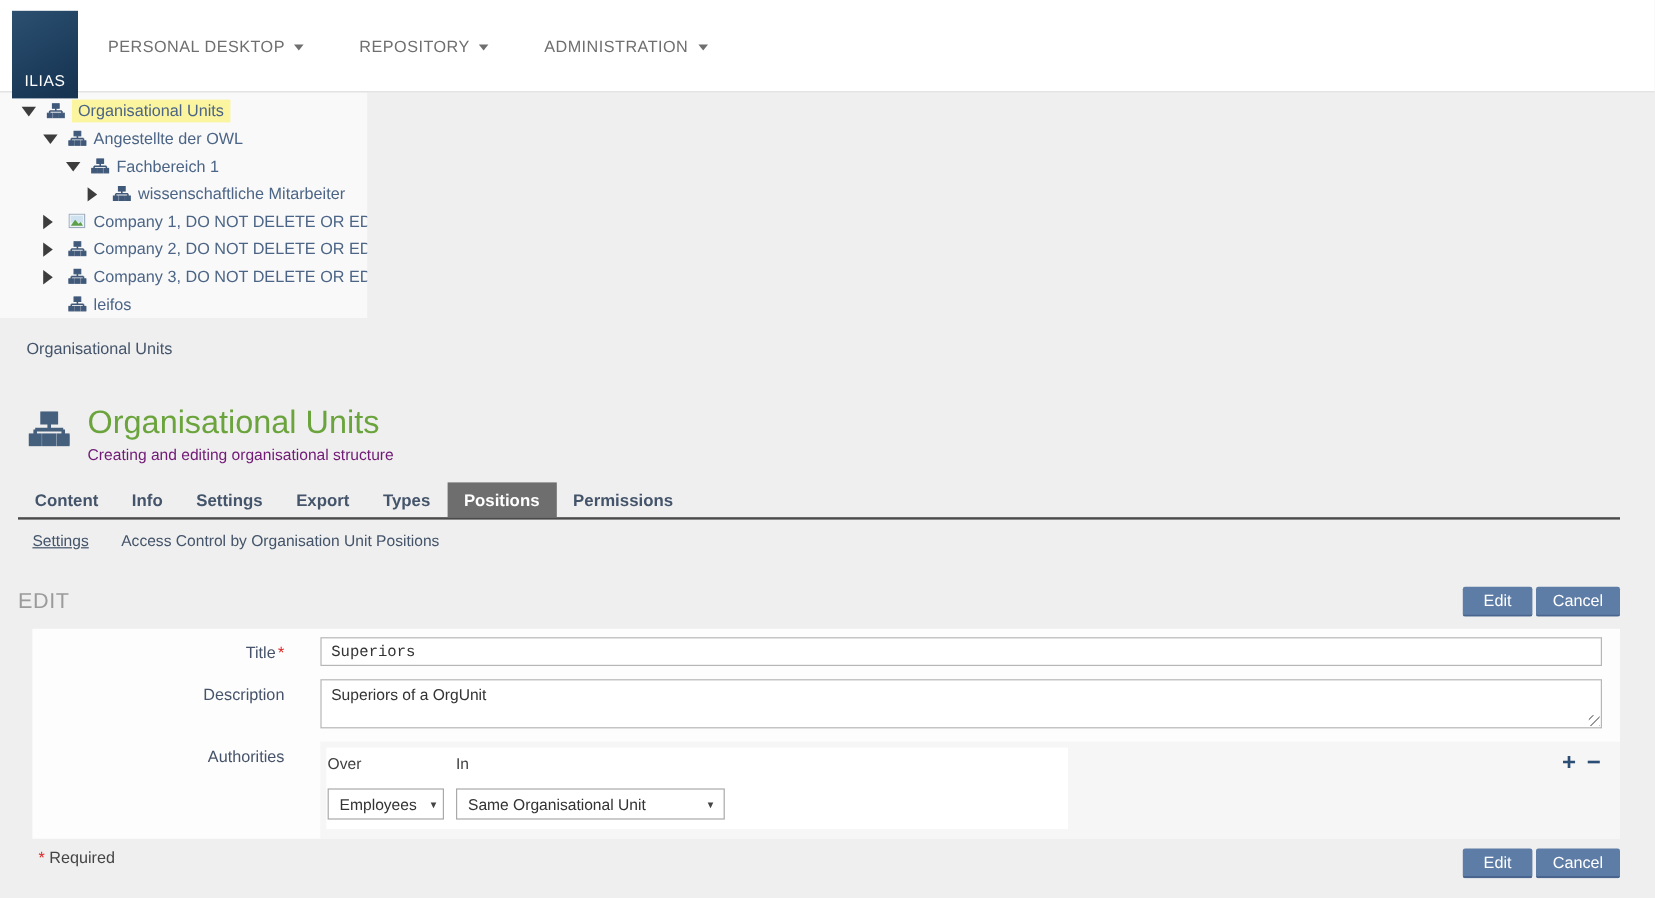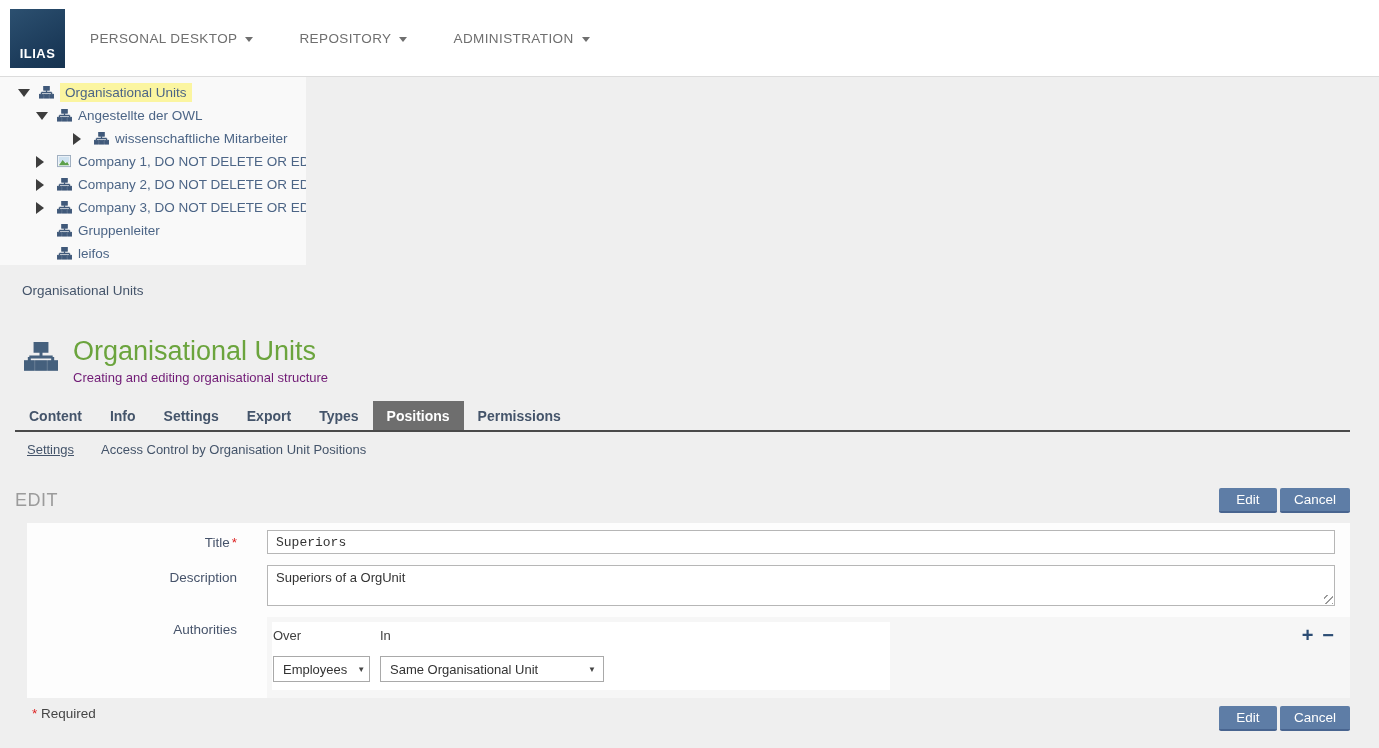--- a/index.html
+++ b/index.html
@@ -1,23 +1,23 @@
 <!DOCTYPE html>
 <html><head>
 <meta charset="utf-8">
 <style>
   * { margin:0; padding:0; box-sizing:border-box; }
   html,body { width:1379px; height:748px; overflow:hidden;
     font-family:"Liberation Sans", sans-serif; background:#efefef; }
 
   
   .navbar { position:relative; height:77px; background:#fff; border-bottom:1px solid #dcdcdc; }
-  .logo { position:absolute; left:10px; top:9px; width:55px; height:59px;
+  .logo { position:absolute; left:10px; top:9px; width:55px; height:73px;
     background:linear-gradient(150deg,#2c5070 0%,#1b3a59 70%,#163350 100%);
-    color:#fff; font-size:13px; font-weight:bold; letter-spacing:0.5px;
+    color:#fff; font-size:13px; font-weight:normal; letter-spacing:0.5px;
     display:flex; align-items:flex-end; justify-content:center; padding-bottom:7px; cursor:pointer; }
   .nav-menu { position:absolute; left:90px; top:0; height:77px; display:flex; align-items:center; gap:46px; }
   .nav-item { font-size:13.5px; color:#6f6f6f; letter-spacing:0.4px; cursor:pointer;
     display:flex; align-items:center; white-space:nowrap; }
   .caret-down { display:inline-block; width:0; height:0; margin-left:8px; margin-top:2px;
     border-left:4px solid transparent; border-right:4px solid transparent; border-top:5px solid #6f6f6f; }
 
   
   .body-row { display:flex; height:671px;flex-direction:column; }
 
@@ -148,20 +148,29 @@
     <div class="tree-row lvl1">
       <span class="tree-arrow">
           <span class="tri-down"></span>
         </span>
       <svg class="tree-icon" viewBox="0 0 16 14">
           <use href="#orgchart" fill="#40597a" stroke="#40597a"></use>
         </svg>
       <span class="tree-label">Angestellte der OWL</span>
     </div>
 
+    <div class="tree-row lvl2">
+      <span class="tree-arrow">
+          <span class="tri-down"></span>
+        </span>
+      <svg class="tree-icon" viewBox="0 0 16 14">
+          <use href="#orgchart" fill="#40597a" stroke="#40597a"></use>
+        </svg>
+      <span class="tree-label">Fachbereich 1</span>
+    </div>
 
     <div class="tree-row lvl3">
       <span class="tree-arrow">
           <span class="tri-right"></span>
         </span>
       <svg class="tree-icon" viewBox="0 0 16 14">
           <use href="#orgchart" fill="#40597a" stroke="#40597a"></use>
         </svg>
       <span class="tree-label">wissenschaftliche Mitarbeiter</span>
     </div>
@@ -189,27 +198,20 @@
     <div class="tree-row lvl1">
       <span class="tree-arrow">
           <span class="tri-right"></span>
         </span>
       <svg class="tree-icon" viewBox="0 0 16 14">
           <use href="#orgchart" fill="#40597a" stroke="#40597a"></use>
         </svg>
       <span class="tree-label">Company 3, DO NOT DELETE OR EDIT!!!</span>
     </div>
 
-    <div class="tree-row lvl1">
-      <span class="tree-arrow"></span>
-      <svg class="tree-icon" viewBox="0 0 16 14">
-          <use href="#orgchart" fill="#40597a" stroke="#40597a"></use>
-        </svg>
-      <span class="tree-label">Gruppenleiter</span>
-    </div>
 
     <div class="tree-row lvl1">
       <span class="tree-arrow"></span>
       <svg class="tree-icon" viewBox="0 0 16 14">
           <use href="#orgchart" fill="#40597a" stroke="#40597a"></use>
         </svg>
       <span class="tree-label">leifos</span>
     </div>
 
   </div>

